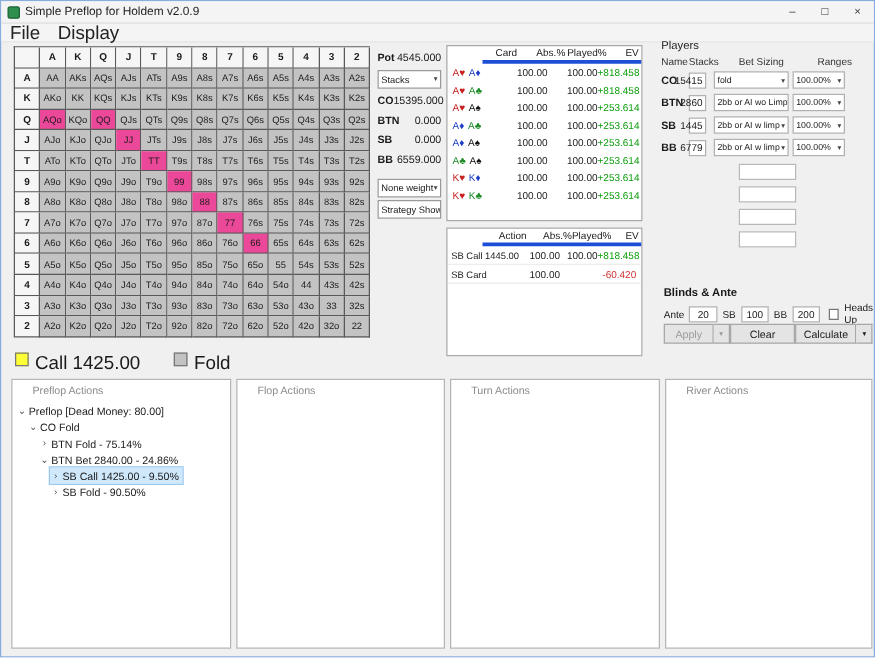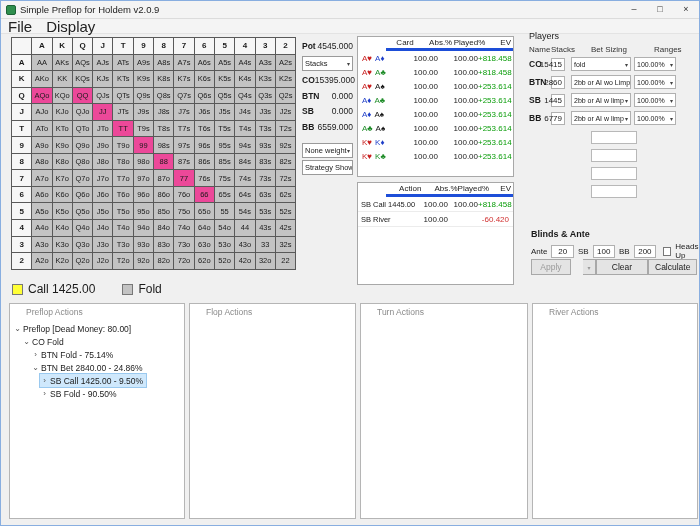--- a/index.html
+++ b/index.html
@@ -15,21 +15,21 @@
 
   .menubar { position:absolute; left:0; top:18px; right:0; height:15px; background:#f4f4f4; border-bottom:1px solid #e3e3e3; display:flex; align-items:center; }
   .menu-item { font-size:15px; padding:0 7px; color:#222; }
 
   #matrix { position:absolute; left:10px; top:36px; display:grid; grid-template-columns:repeat(14,20.3px); grid-auto-rows:16.55px; border-top:1px solid #595959; border-left:1px solid #595959; background:#fff; }
   .mcell { border-right:1px solid #595959; border-bottom:1px solid #595959; display:flex; align-items:center; justify-content:center; font-size:7.5px; overflow:hidden; }
   .mhead { background:#f6f6f6; font-weight:bold; font-size:8px; }
   .mfold { background:#c3c3c3; }
   .mcall { background:#ec4899; }
 
-  .legend { position:absolute; left:11px; top:281px; display:flex; align-items:center; font-size:12px; }
+  .legend { position:absolute; left:11px; top:281px; display:flex; align-items:flex-start; font-size:15px; }
   .swatch { width:11px; height:11px; border:1px solid #777; margin-right:5px; }
   .call-swatch { background:#ffff36; }
   .fold-swatch { background:#c3c3c3; margin-left:27px; }
 
   .stats { position:absolute; left:301px; top:37px; width:51px; font-size:8.5px; }
   .stat-row { display:flex; justify-content:space-between; align-items:center; height:15.5px; }
   .stat-label { font-weight:bold; }
   .combo { height:15px; background:#fff; border:1px solid #9a9a9a; display:flex; align-items:center; justify-content:space-between; padding:0 2px; font-size:7.5px; margin:2px 0; white-space:nowrap; overflow:hidden; }
   .combo .arrow { font-size:6px; color:#444; flex:none; }
   .mt { margin-top:8px; }
@@ -72,21 +72,21 @@
   .p-bet { width:60px; margin-right:3px; }
   .p-range { width:42px; }
   .p-empty { width:46px; height:13px; background:#fff; border:1px solid #b8b8b8; margin:5px 0 0 62px; }
 
   .blinds-title { position:absolute; left:530px; top:228px; font-size:9px; font-weight:bold; }
   .blinds-row { position:absolute; left:530px; top:241px; display:flex; align-items:center; font-size:8px; gap:4px; }
   .b-input { width:25px; height:13px; background:#fff; border:1px solid #b0b0b0; display:inline-flex; align-items:center; justify-content:center; }
   .checkbox { width:9px; height:9px; background:#fff; border:1px solid #777; display:inline-block; margin-left:3px; }
 
   .btn-row { position:absolute; left:530px; top:258px; width:166px; display:flex; justify-content:space-between; }
-  .btn-group { display:flex;gap:12px; }
+  .btn-group { display:flex; }
   .btn { height:16px; background:#e4e4e4; border:1px solid #a8a8a8; font-size:8.5px; display:flex; align-items:center; justify-content:center; padding:0 6px; min-width:40px; }
   .btn-arrow { min-width:13px; width:13px; padding:0; border-left:none; font-size:6px; }
   .disabled { color:#9a9a9a; }
   .btn-clear { min-width:52px; }
 
   .panel { position:absolute; top:302px; height:216px; background:#fff; border:1px solid #b5b5b5; overflow:hidden; }
   #preflopPanel { left:8px; width:176px; }
   #flopPanel { left:188px; width:167px; }
   #turnPanel { left:359px; width:168px; }
   #riverPanel { left:531px; width:166px; }
@@ -450,21 +450,21 @@
       <div class="h-ev2">EV</div>
     </div>
     <div id="actionRows">
         <div class="dt-row a-row">
           <div class="col-action">SB Call 1445.00</div>
           <div class="col-abs2">100.00</div>
           <div class="col-played2">100.00</div>
           <div class="col-ev2" style="color: rgb(10, 157, 10);">+818.458</div>
         </div>
         <div class="dt-row a-row">
-          <div class="col-action">SB River</div>
+          <div class="col-action">SB Card</div>
           <div class="col-abs2">100.00</div>
           <div class="col-played2"></div>
           <div class="col-ev2" style="color: rgb(208, 48, 48);">-60.420</div>
         </div>
       </div>
   </div>
 
   <div class="players">
     <div class="players-title">Players</div>
     <div class="p-headers">

